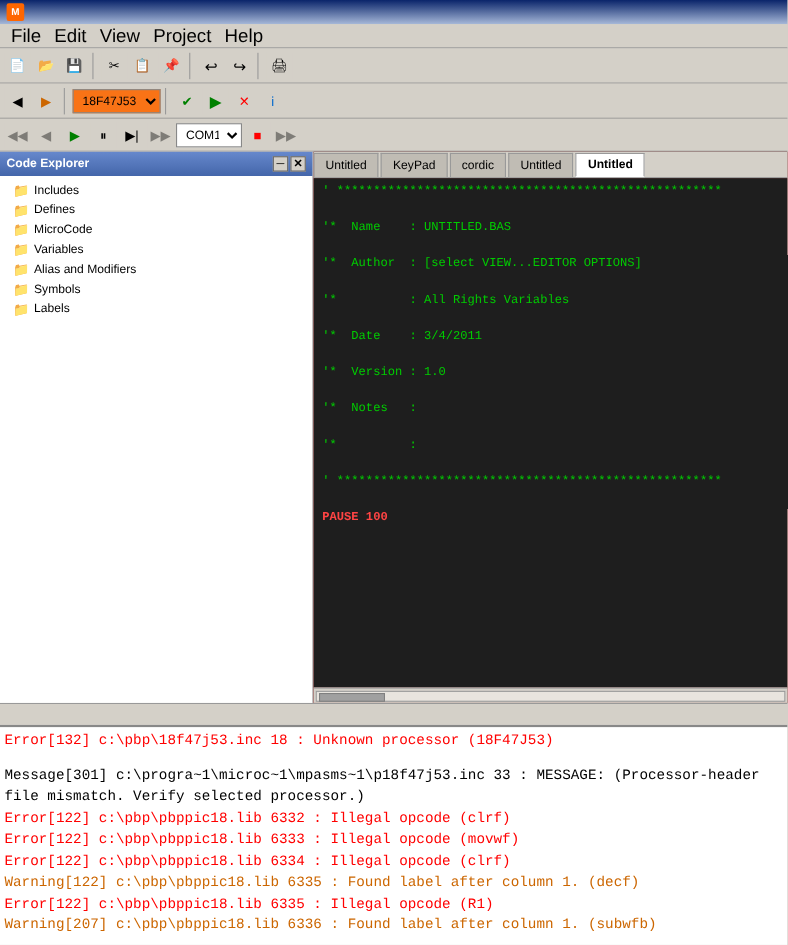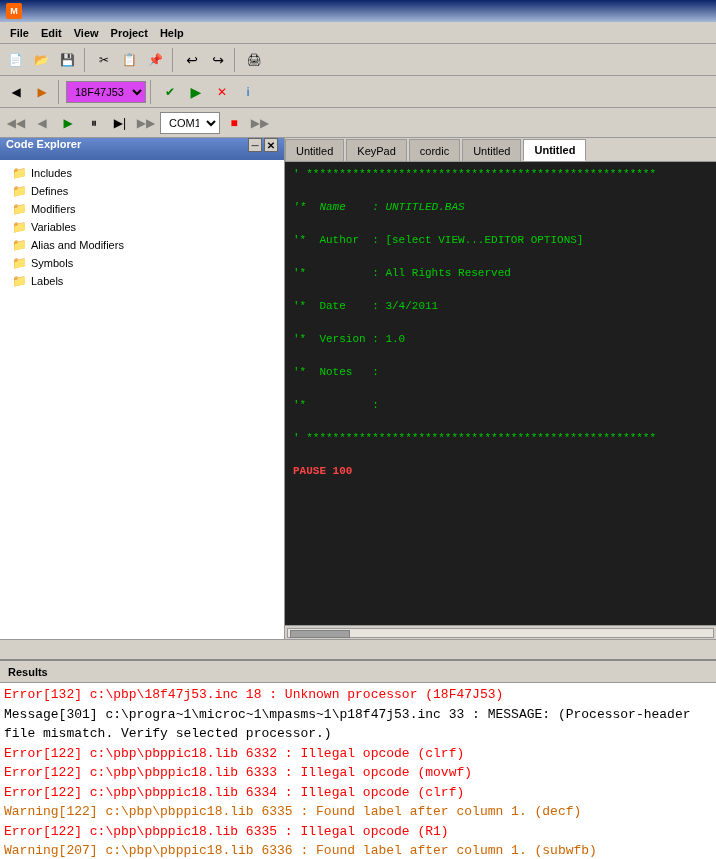--- a/index.html
+++ b/index.html
@@ -23,22 +23,21 @@
       background: #d4d0c8;
       height: 22px;
       display: flex;
       align-items: center;
       padding: 0 4px;
       border-bottom: 1px solid #999;
     }
     .menu-item {
       padding: 2px 6px;
       cursor: pointer;
-      font-size: 11px;
-      font-weight: bold;
+      font-size: 17px;
     }
 
     
     #toolbar1 {
       background: #d4d0c8;
       height: 32px;
       display: flex;
       align-items: center;
       padding: 2px 4px;
       gap: 2px;
@@ -58,21 +57,21 @@
     #toolbar2 {
       background: #d4d0c8;
       height: 32px;
       display: flex;
       align-items: center;
       padding: 2px 4px;
       gap: 2px;
       border-bottom: 1px solid #999;
     }
     .chip-select {
-      background: #d946ef;
+      background: #f97316;
       border: 1px solid #888;
       height: 22px;
       padding: 0 4px;
       font-size: 11px;
       width: 80px;
     }
 
     
     #toolbar3 {
       background: #d4d0c8;
@@ -106,20 +105,21 @@
       background: white;
       border-right: 1px solid #999;
       display: flex;
       flex-direction: column;
     }
     #ce-header {
       background: linear-gradient(to bottom, #6688cc, #4466aa);
       color: white;
       height: 22px;
       display: flex;
+      align-items: center;
       padding: 0 6px;
       font-size: 11px;
       font-weight: bold;
     }
     #ce-header .ce-controls { margin-left: auto; display: flex; gap: 2px; }
     #ce-header .ce-btn { width: 14px; height: 14px; display: flex; align-items: center; justify-content: center; cursor: pointer; font-size: 10px; background: #d4d0c8; border: 1px solid #666; color: black; }
     #ce-tree { flex: 1; padding: 4px; overflow-y: auto; }
     .tree-item {
       display: flex;
       align-items: center;
@@ -231,21 +231,21 @@
     #results-content {
       flex: 1;
       overflow-y: auto;
       padding: 2px 4px;
       font-family: 'Courier New', monospace;
       font-size: 13px;
       line-height: 1.5;
     }
     .result-error { color: red; }
     .result-warning { color: #cc6600; }
-    .result-message { color: black; }
+    .result-message { color: black; margin-top: 12px; }
   </style>
 </head>
 <body>
 
 <div id="title-bar">
   <div class="title-icon">M</div>
 </div>
 
 <div id="menu-bar">
   <span class="menu-item">File</span>
@@ -313,21 +313,21 @@
     <div class="tree-item">
           <span class="folder-icon">📁</span>
           <span>Includes</span>
         </div>
         <div class="tree-item">
           <span class="folder-icon">📁</span>
           <span>Defines</span>
         </div>
         <div class="tree-item">
           <span class="folder-icon">📁</span>
-          <span>Modifiers</span>
+          <span>MicroCode</span>
         </div>
         <div class="tree-item">
           <span class="folder-icon">📁</span>
           <span>Variables</span>
         </div>
         <div class="tree-item">
           <span class="folder-icon">📁</span>
           <span>Alias and Modifiers</span>
         </div>
         <div class="tree-item">
@@ -344,46 +344,43 @@
   <div id="editor-area">
     <div id="tabs">
 
     <div class="tab">Untitled</div>
         <div class="tab">KeyPad</div>
         <div class="tab">cordic</div>
         <div class="tab">Untitled</div>
         <div class="tab active">Untitled</div>
       </div>
     <div id="code-view"><span class="code-line"><span style="color:#00cc00;">' *****************************************************</span></span>
-<span class="code-line"><span style="color:#00cc00;font-style:italic;">'*  Name    : UNTITLED.BAS</span></span>
+<span class="code-line"><span style="color:#00cc00;">'*  Name    : UNTITLED.BAS</span></span>
 <span class="code-line"><span style="color:#00cc00;">'*  Author  : [select VIEW...EDITOR OPTIONS]</span></span>
-<span class="code-line"><span style="color:#00cc00;">'*          : All Rights Reserved</span></span>
+<span class="code-line"><span style="color:#00cc00;">'*          : All Rights Variables</span></span>
 <span class="code-line"><span style="color:#00cc00;">'*  Date    : 3/4/2011</span></span>
 <span class="code-line"><span style="color:#00cc00;">'*  Version : 1.0</span></span>
 <span class="code-line"><span style="color:#00cc00;">'*  Notes   :</span></span>
 <span class="code-line"><span style="color:#00cc00;">'*          :</span></span>
 <span class="code-line"><span style="color:#00cc00;">' *****************************************************</span></span>
 <span class="code-line"><span style="color:#ff4444;font-weight:bold;">PAUSE 100</span></span>
 </div>
     <div id="scrollbar-area">
       <div class="h-scrollbar">
         <div class="h-scrollbar-thumb"></div>
       </div>
     </div>
   </div>
 </div>
 
 <div id="status-bar">
   <span></span>
 </div>
 
 <div id="results-panel">
-  <div id="results-header">
-    <span>Results</span>
-  </div>
   <div id="results-content">
 
   <div class="result-error">Error[132] c:\pbp\18f47j53.inc 18 : Unknown processor (18F47J53)</div>
       <div class="result-message">Message[301] c:\progra~1\microc~1\mpasms~1\p18f47j53.inc 33 : MESSAGE: (Processor-header file mismatch.  Verify selected processor.)</div>
       <div class="result-error">Error[122] c:\pbp\pbppic18.lib 6332 : Illegal opcode (clrf)</div>
       <div class="result-error">Error[122] c:\pbp\pbppic18.lib 6333 : Illegal opcode (movwf)</div>
       <div class="result-error">Error[122] c:\pbp\pbppic18.lib 6334 : Illegal opcode (clrf)</div>
       <div class="result-warning">Warning[122] c:\pbp\pbppic18.lib 6335 : Found label after column 1. (decf)</div>
       <div class="result-error">Error[122] c:\pbp\pbppic18.lib 6335 : Illegal opcode (R1)</div>
       <div class="result-warning">Warning[207] c:\pbp\pbppic18.lib 6336 : Found label after column 1. (subwfb)</div>

